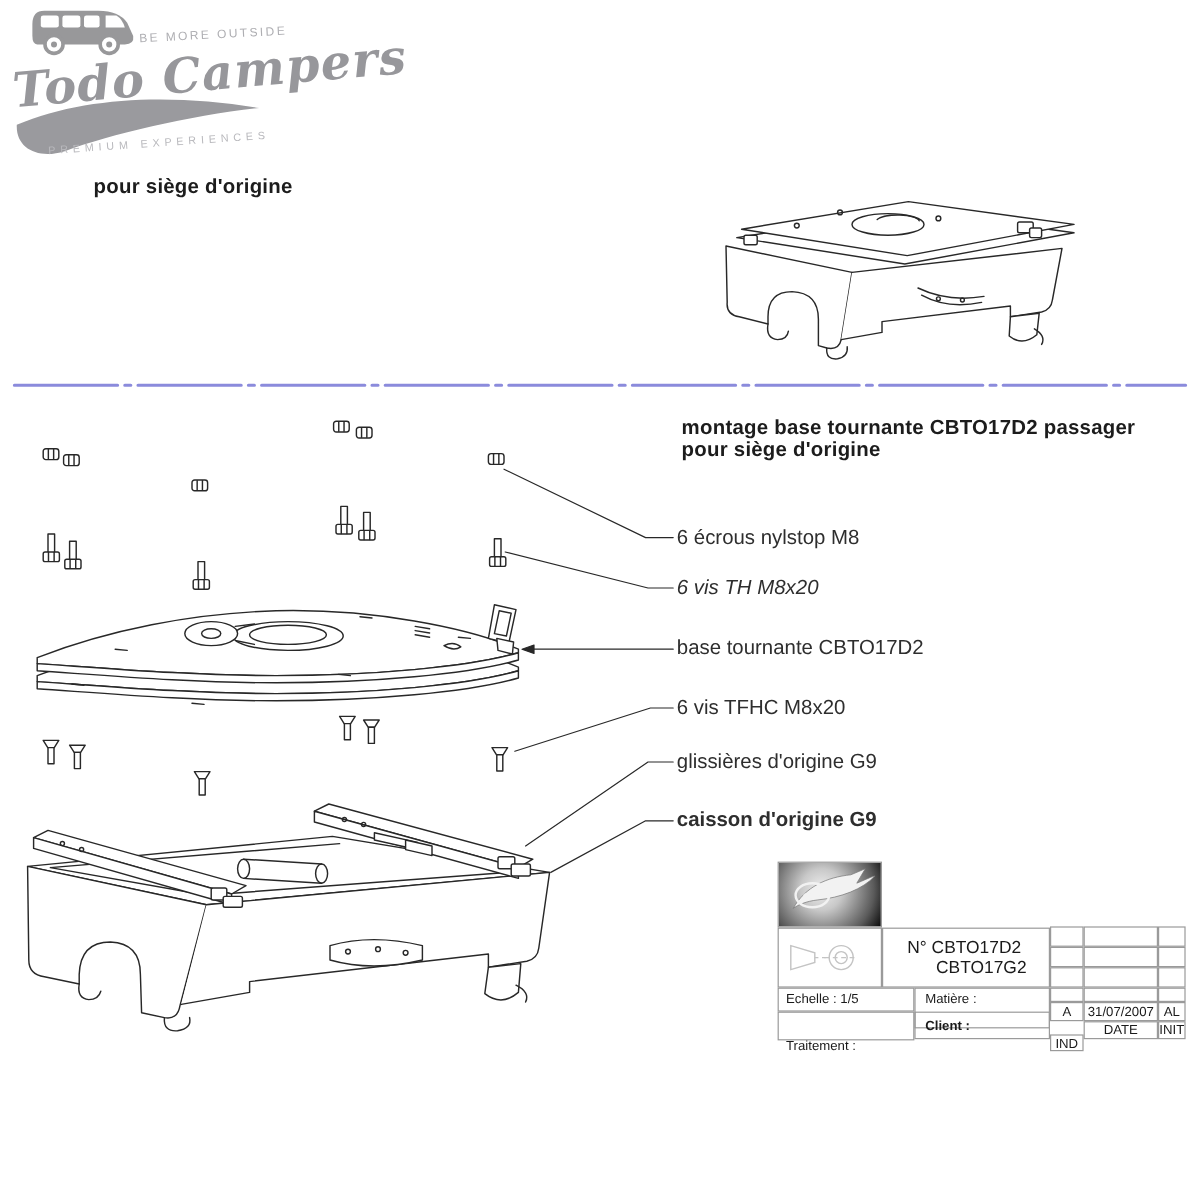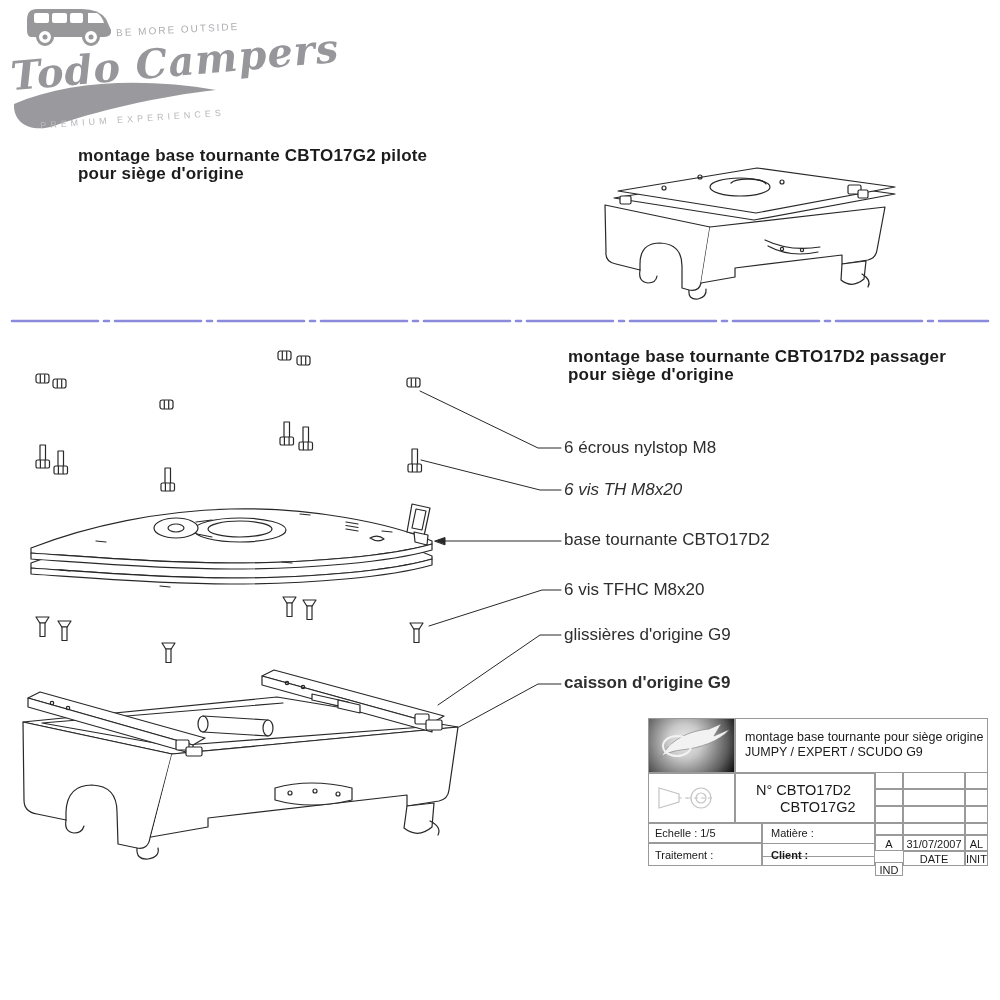--- a/index.html
+++ b/index.html
@@ -32,21 +32,21 @@
   .tb .desc{left:87px;top:0;width:253px;height:55px;font-size:12.5px;
     line-height:15px;padding:11px 0 0 9px;}
   .tb .logo-cell{left:0;top:0;width:87px;height:55px;
     background:radial-gradient(circle at 42% 42%, #efefef 0%, #c8c8c8 30%, #5a5a5a 75%, #090909 100%);}
   .tb .proj-cell{left:0;top:55px;width:87px;height:50px;}
   .tb .num-cell{left:87px;top:55px;width:140px;height:50px;font-size:14.5px;line-height:17px;}
   .tb .num-inner{position:absolute;left:20px;top:8px;}
   .tb .num-line2{margin-left:24px;}
   .tb .echelle{left:0;top:105px;width:114px;height:20px;padding:3px 0 0 6px;}
   .tb .matiere{left:114px;top:105px;width:113px;height:34px;padding:3px 0 0 8px;}
-  .tb .traitement{left:0;top:125px;width:114px;height:23px;padding:5px 0 0 6px;}
+  .tb .traitement{left:0;top:125px;width:114px;height:23px;padding:22px 0 0 6px;}
   .tb .client{left:114px;top:125px;width:113px;height:23px;padding:5px 0 0 8px;font-weight:bold;}
   .tb .g{position:absolute;border:1px solid #9a9a9a;box-sizing:border-box;
     font-size:11px;text-align:center;color:#1a1a1a;}
 </style>
 </head>
 <body>
 
 <div class="abs" style="left:0;top:0;width:340px;height:145px;">
   <svg class="abs" style="left:0;top:0;" width="340" height="145" viewBox="0 0 340 145">
 
@@ -65,21 +65,20 @@
     <circle cx="91" cy="37" r="2.5" fill="#98989a"></circle>
 
     <path d="M14,104 C70,80 145,78 216,90 C160,96 92,112 54,126 C32,133 13,124 14,104 Z" fill="#9a9a9e" stroke="none"></path>
   </svg>
   <div class="abs tagline">BE MORE OUTSIDE</div>
   <div class="abs brand-script">Todo Campers</div>
   <div class="abs subtitle">PREMIUM EXPERIENCES</div>
 </div>
 
 <div class="abs sec-title pilot">
-  <div>montage base tournante CBTO17G2 pilote</div>
   <div>pour siège d'origine</div>
 </div>
 <div class="abs sec-title passenger">
   <div>montage base tournante CBTO17D2 passager</div>
   <div>pour siège d'origine</div>
 </div>
 
 <svg class="abs" style="left:0;top:0;" width="1000" height="1000" viewBox="0 0 1000 1000" fill="none" stroke="#282828" stroke-width="1.2" stroke-linejoin="round" stroke-linecap="round">
 
   <defs>
@@ -239,24 +238,20 @@
 <div class="abs callout" style="top:626px;">glissières d'origine G9</div>
 <div class="abs callout" style="top:674px;font-weight:bold;">caisson d'origine G9</div>
 
 <div class="abs tb">
   <div class="cell logo-cell">
     <svg width="85" height="53" viewBox="0 0 85 53">
       <path d="M12,38 C22,20 40,12 60,10 L72,5 L65,17 C70,15 76,12 80,11 C70,22 52,29 32,31 C23,32 16,35 12,38 Z" fill="#f2f2f2" stroke="#777" stroke-width="0.6"></path>
       <ellipse cx="28" cy="27" rx="14" ry="10" fill="none" stroke="#f2f2f2" stroke-width="2"></ellipse>
       <text x="20" y="30" font-size="7" fill="#f2f2f2" font-style="italic" font-family="Liberation Sans, sans-serif">CLIP</text>
     </svg>
-  </div>
-  <div class="cell desc">
-    <div>montage base tournante pour siège origine</div>
-    <div>JUMPY / EXPERT / SCUDO G9</div>
   </div>
   <div class="cell proj-cell">
     <svg width="85" height="48" viewBox="0 0 85 48" fill="none" stroke="#c4c4c4" stroke-width="1.2">
       <path d="M10,14 L10,34 L30,28 L30,20 Z"></path>
       <line x1="30" y1="24" x2="40" y2="24" stroke-dasharray="3 3"></line>
       <circle cx="52" cy="24" r="10"></circle>
       <circle cx="52" cy="24" r="5"></circle>
       <line x1="38" y1="24" x2="66" y2="24" stroke-dasharray="4 3"></line>
     </svg>
   </div>

